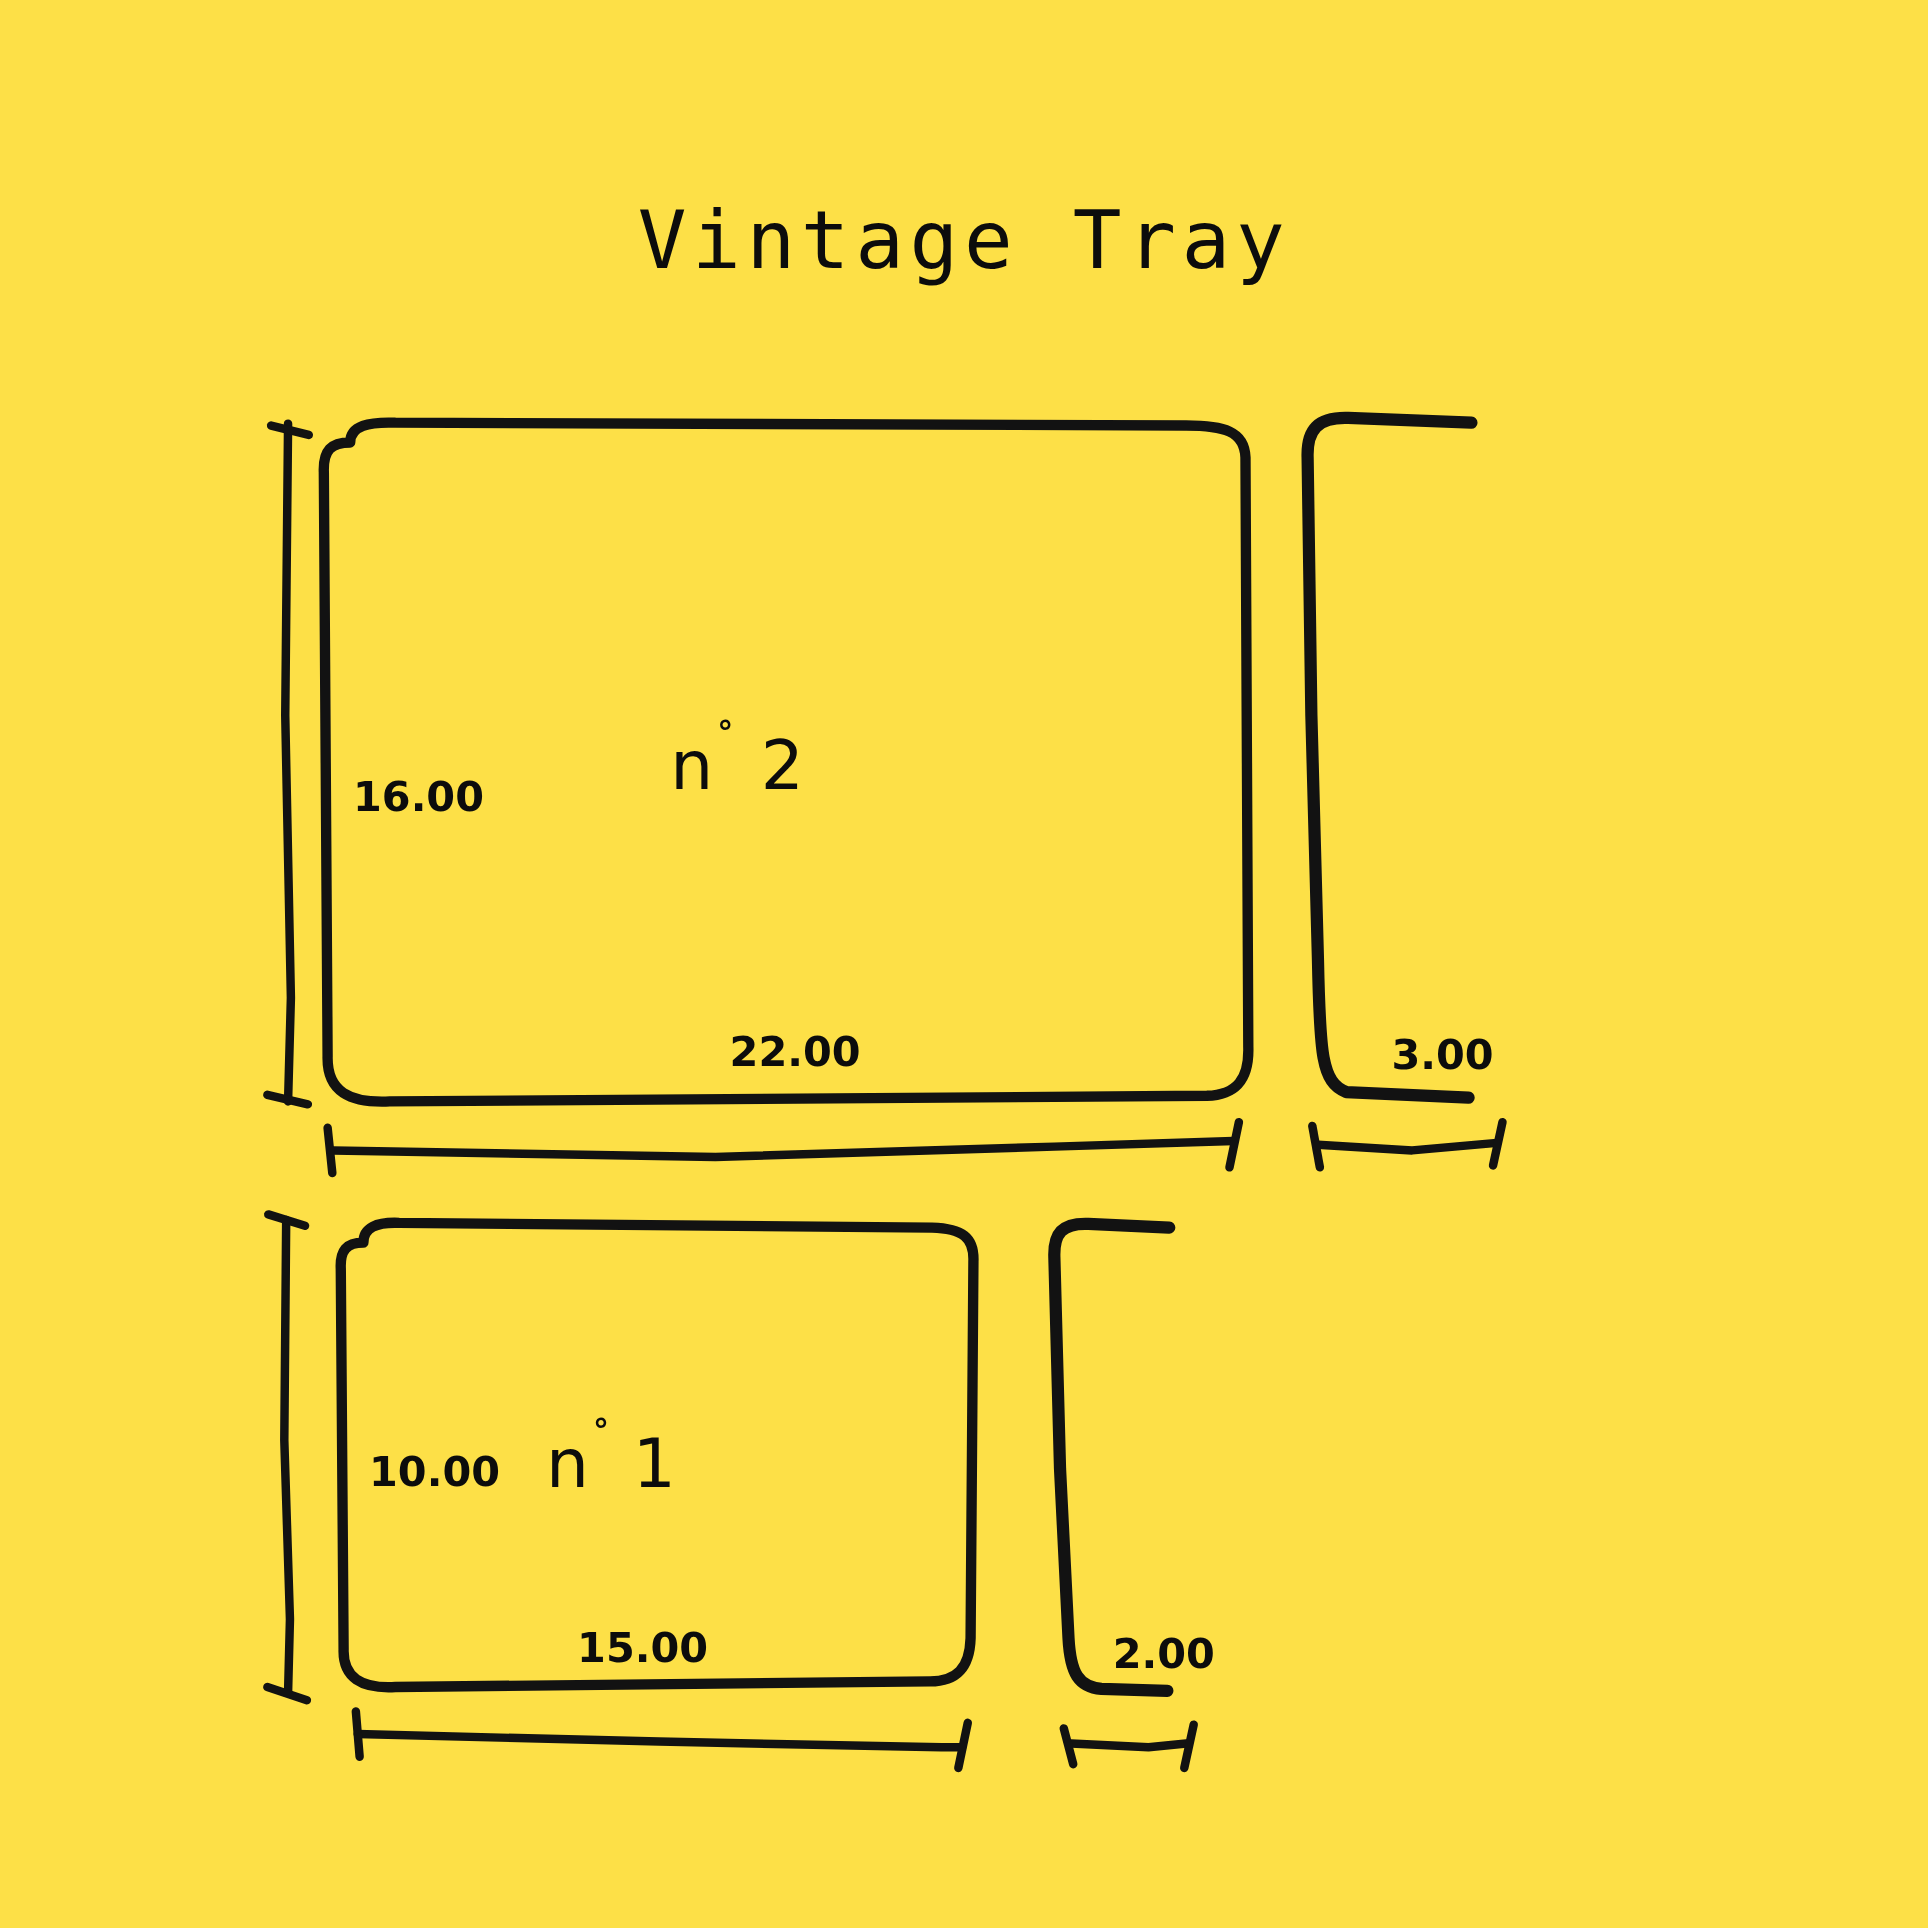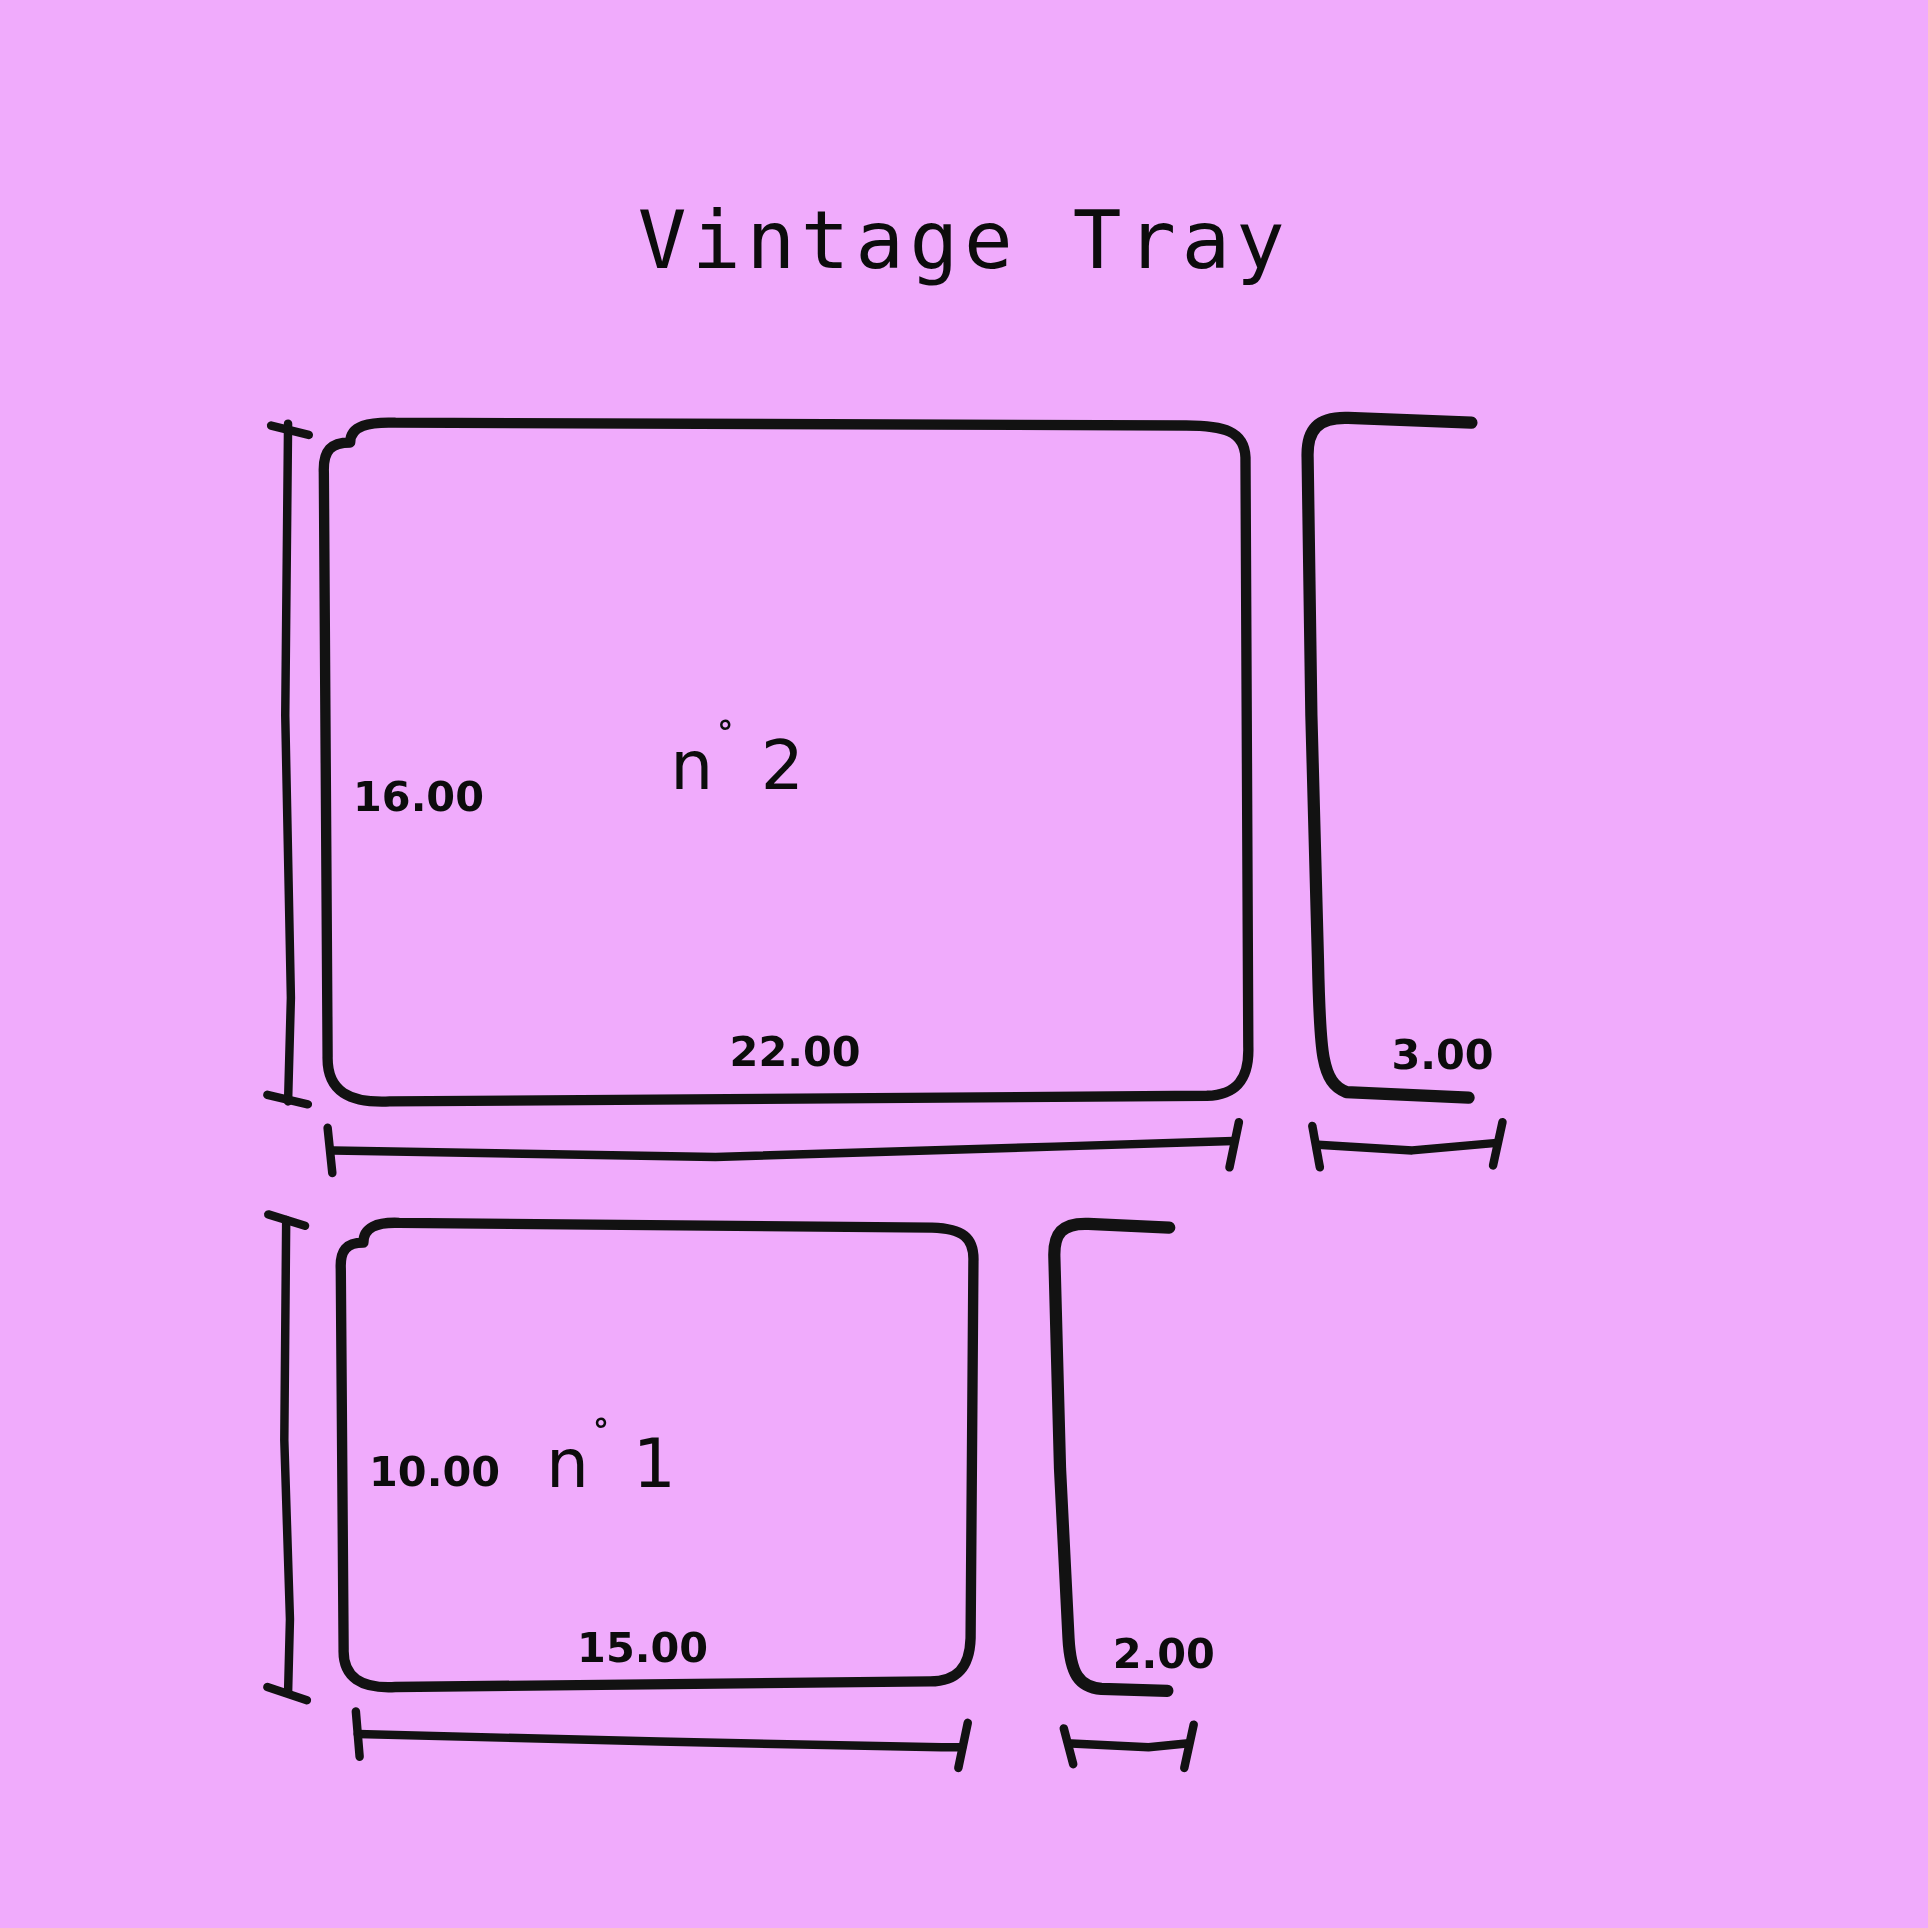--- a/index.html
+++ b/index.html
@@ -8,21 +8,21 @@
     padding: 0;
     background: #ffffff;
   }
   body {
     font-family: "DejaVu Sans", sans-serif;
   }
   #sheet {
     position: relative;
     width: 1928px;
     height: 1928px;
-    background: #f0abfc;
+    background: #fde047;
     overflow: hidden;
   }
   #sketch-svg {
     position: absolute;
     left: 0;
     top: 0;
     width: 1928px;
     height: 1928px;
     display: block;
   }

